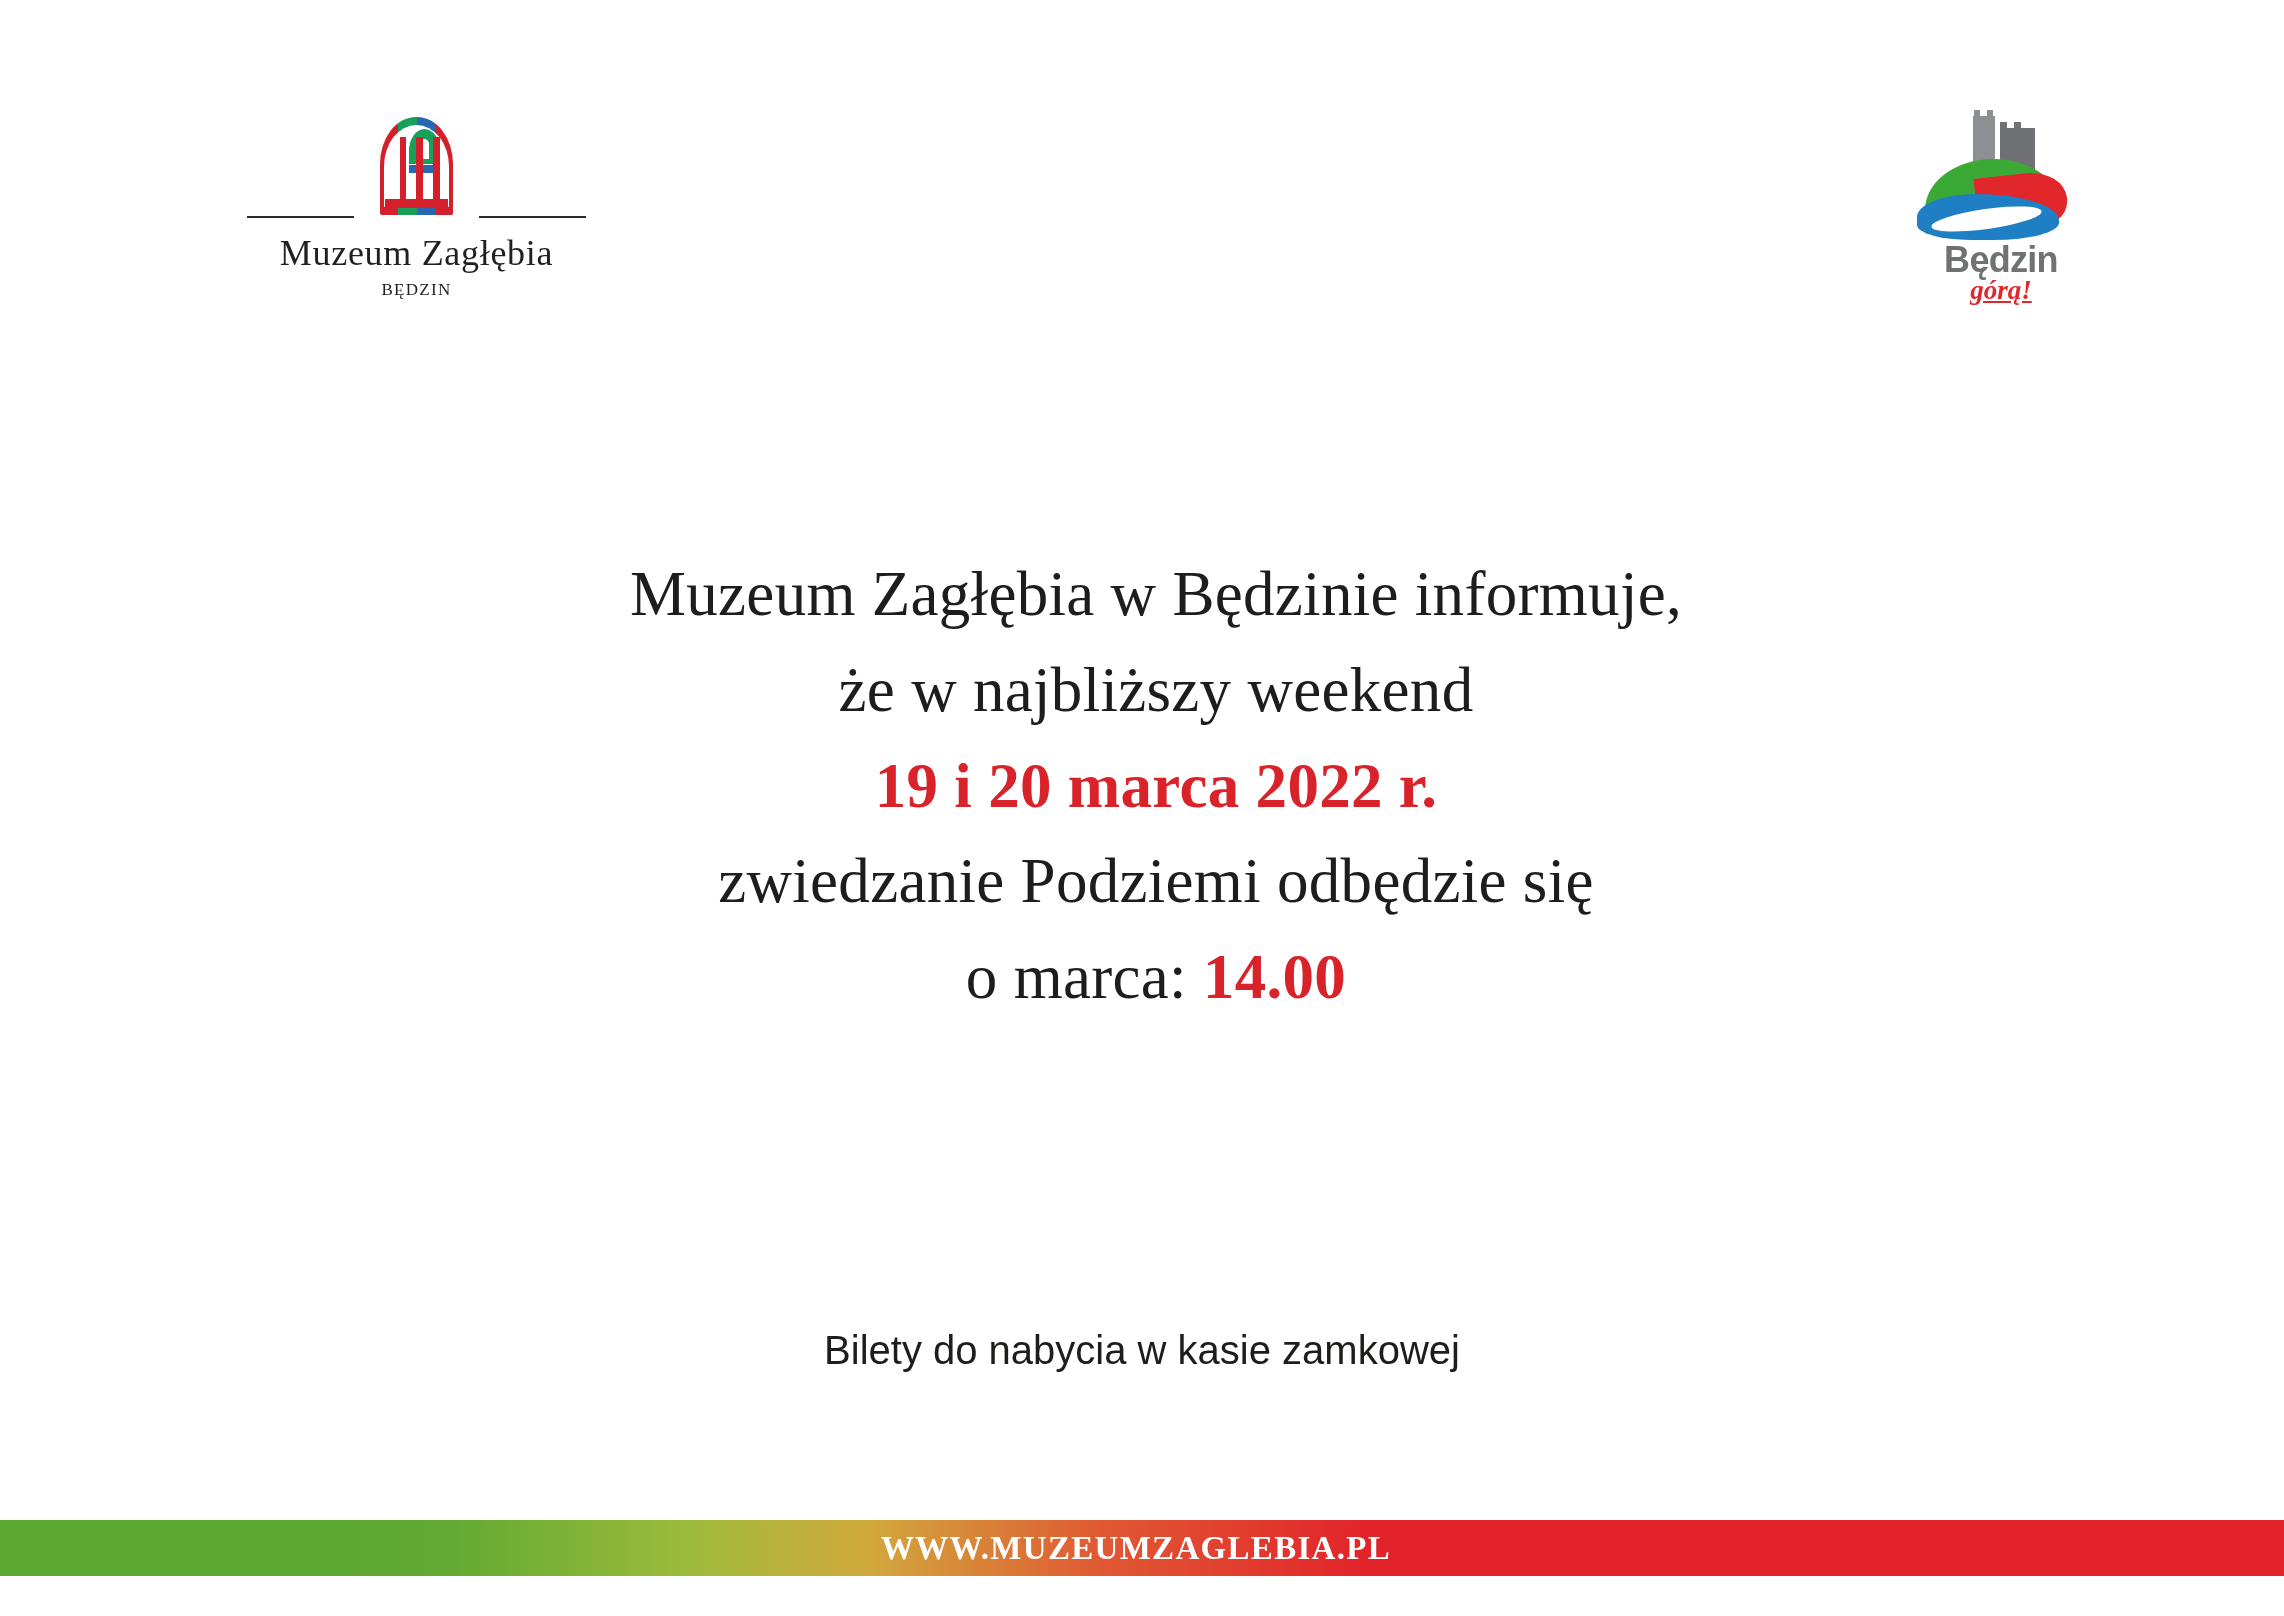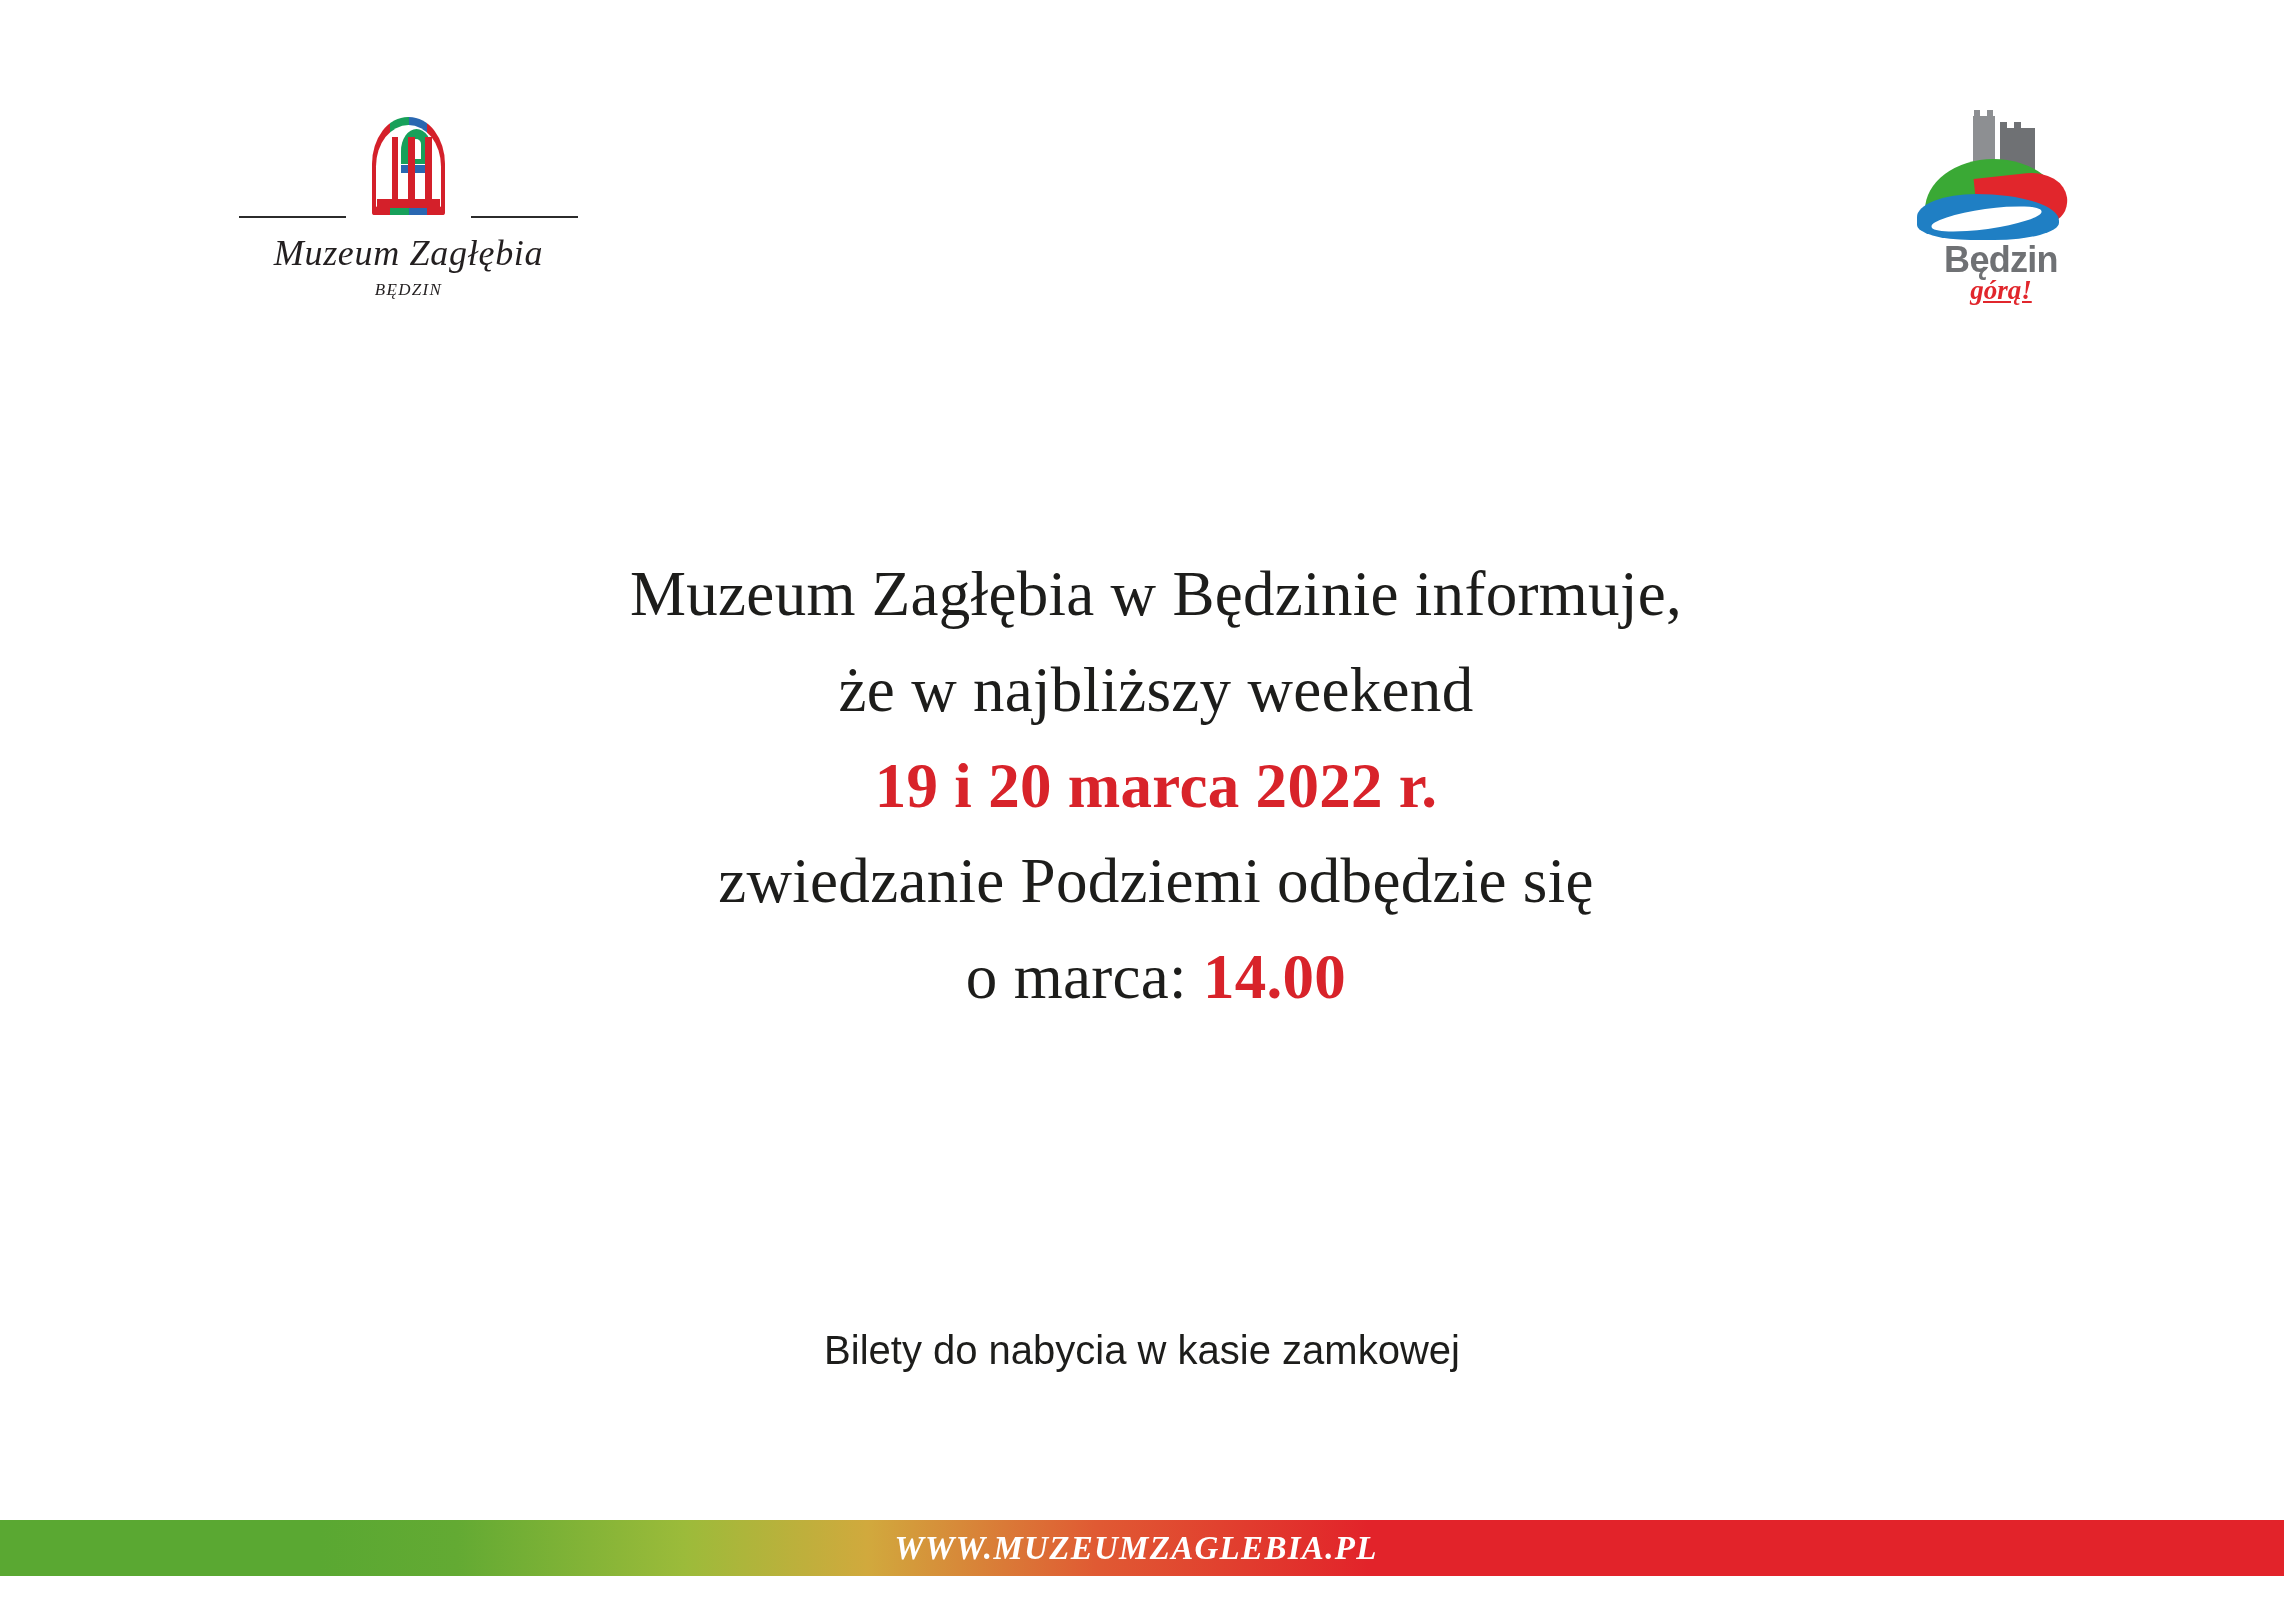--- a/index.html
+++ b/index.html
@@ -15,25 +15,24 @@
     position: relative;
     width: 2284px;
     height: 1616px;
     background: #ffffff;
     overflow: hidden;
   }
 
   
   .museum-logo {
     position: absolute;
-    left: 239px;
+    left: 247px;
     top: 117px;
     width: 339px;
     height: 195px;
-    font-style: italic;
   }
   .museum-mark {
     position: relative;
     width: 117px;
     height: 114px;
     margin: 0 auto;
   }
   
   .gw-outer {
     position: absolute;
@@ -288,21 +287,20 @@
     left: 0; right: 12px;
     top: 0;
     height: 44px;
     line-height: 56px;
     text-align: center;
     font-family: "Liberation Serif", serif;
     font-size: 33px;
     letter-spacing: 1.3px;
     color: #ffffff;
     font-weight: bold;
-    font-style: italic;
   }
 </style>
 </head>
 <body>
 
 <div class="poster">
 
   <div class="museum-logo">
     <div class="museum-mark">
       <div class="gw-outer">

